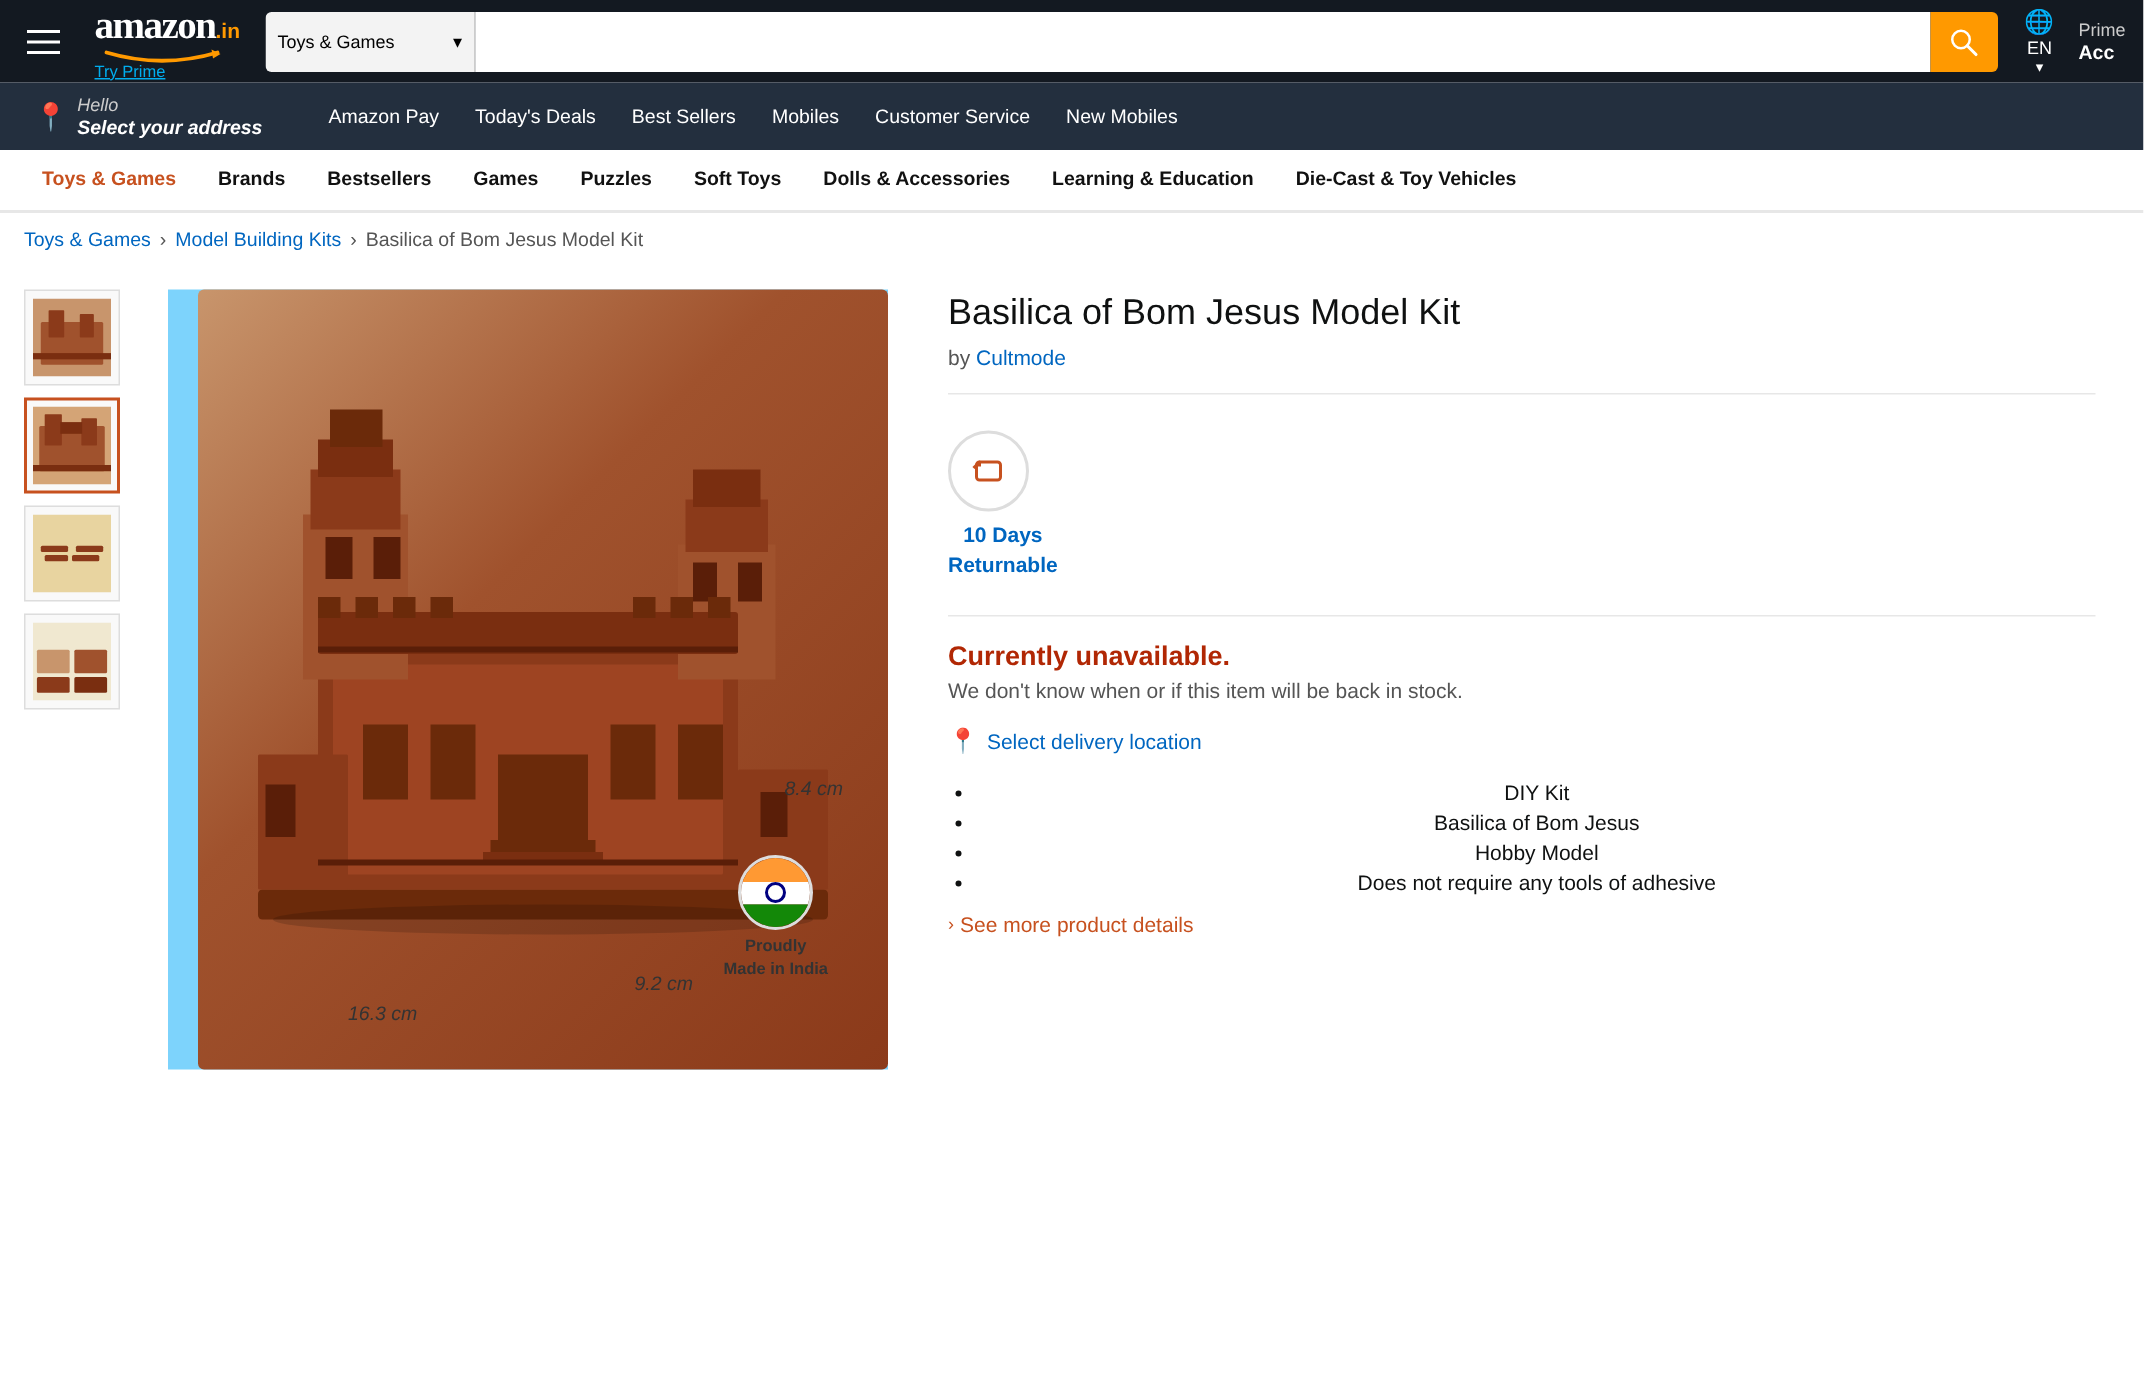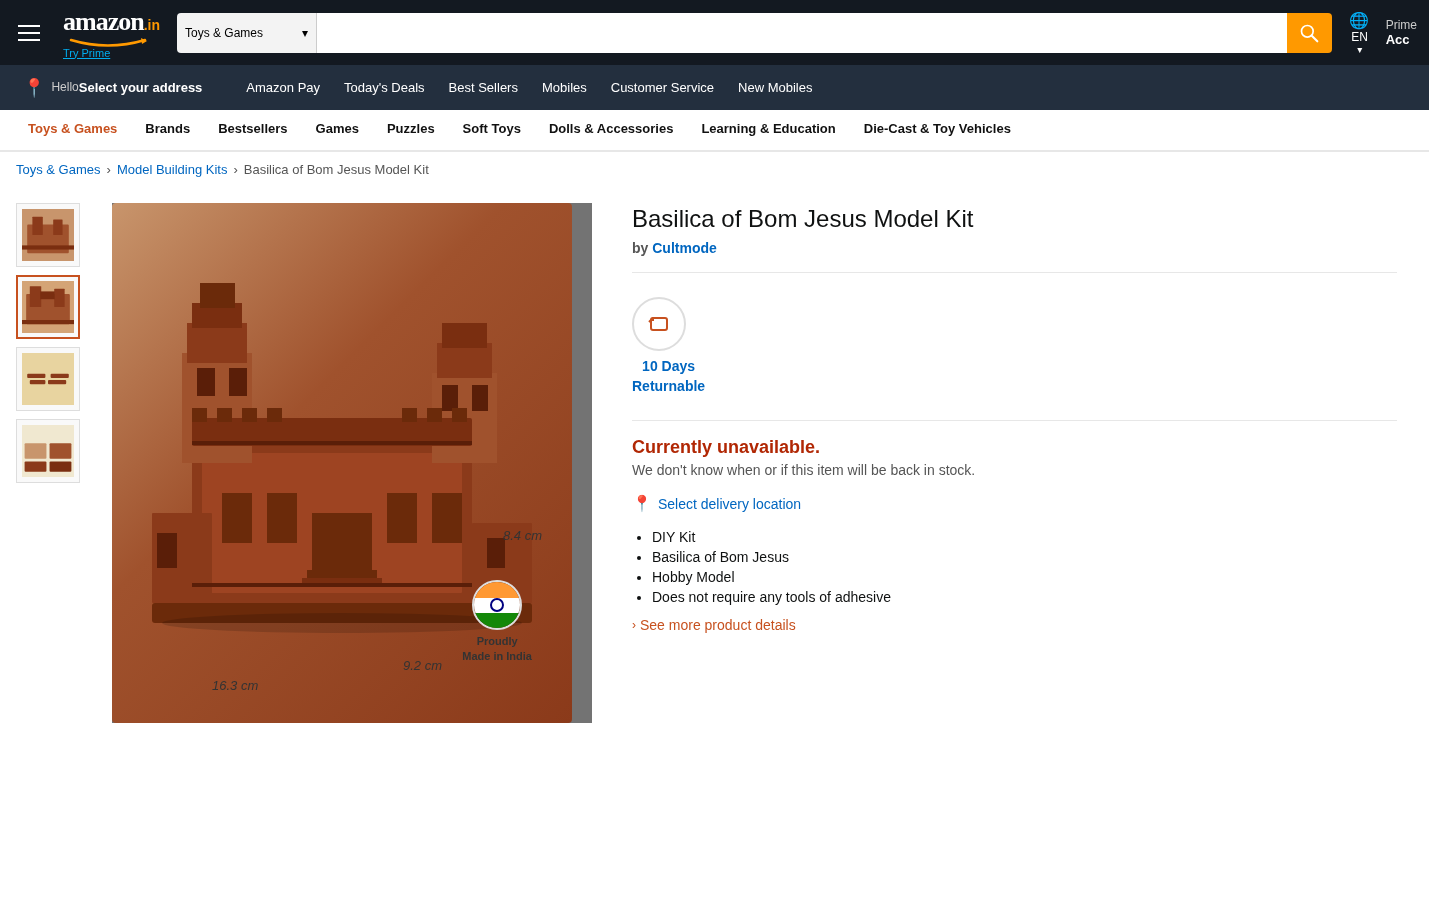--- a/index.html
+++ b/index.html
@@ -5,21 +5,21 @@
     * { margin: 0; padding: 0; box-sizing: border-box; }
     body { font-family: Arial, sans-serif; font-size: 14px; background: #fff; width: 1429px; }
 
     
     .header-top {
       background: #131921;
       display: flex;
       align-items: center;
       padding: 8px 12px;
       gap: 10px;
-      height: 65px;
+      height: 55px;
     }
     .hamburger-btn {
       color: #fff;
       background: none;
       border: none;
       cursor: pointer;
       font-size: 22px;
       padding: 4px 6px;
       display: flex;
       flex-direction: column;
@@ -118,21 +118,21 @@
     .nav-location {
       display: flex;
       align-items: center;
       gap: 6px;
       color: #fff;
       cursor: pointer;
       padding: 4px 8px;
       border: 1px solid transparent;
     }
     .location-icon { font-size: 18px; color: #fff; }
-    .location-text { display: flex; flex-direction: row; }
+    .location-text { display: flex; flex-direction: column; font-style: italic; }
     .location-hello { font-size: 12px; color: #ccc; }
     .location-select { font-size: 13px; font-weight: bold; color: #fff; }
     .nav-links {
       display: flex;
       align-items: center;
       margin-left: 20px;
       gap: 2px;
       flex: 1;
     }
     .nav-link {
@@ -208,22 +208,22 @@
       background: #f9f9f9;
     }
     .thumb-item.selected { border: 2px solid #C7511F; }
 
     
     .main-image-area {
       width: 480px;
       min-width: 480px;
       display: flex;
       align-items: center;
-      justify-content: flex-start;
-      background: #737373;
+      justify-content: flex-end;
+      background: #7dd3fc;
     }
     .main-img-placeholder {
       width: 460px;
       height: 520px;
       background: linear-gradient(135deg, #c8956c 0%, #a0522d 40%, #8b3a1a 100%);
       border-radius: 4px;
       position: relative;
       display: flex;
       align-items: center;
       justify-content: center;
@@ -239,21 +239,20 @@
       font-size: 24px;
       font-weight: normal;
       color: #0F1111;
       line-height: 1.3;
       margin-bottom: 6px;
     }
     .product-brand {
       font-size: 14px;
       color: #555;
       margin-bottom: 16px;
-      font-weight: bold;
     }
     .product-brand a {
       color: #0066c0;
       text-decoration: none;
       cursor: pointer;
     }
     .divider { border: none; border-top: 1px solid #e7e7e7; margin: 12px 0; }
 
     .return-policy {
       display: flex;
@@ -294,21 +293,21 @@
       display: flex;
       align-items: center;
       gap: 6px;
       color: #0066c0;
       font-size: 14px;
       cursor: pointer;
       margin-bottom: 16px;
     }
     .location-pin { font-size: 16px; }
 
-    .product-bullets { list-style: disc; padding-left: 20px; margin-bottom: 12px; }
+    .product-bullets { list-style: disc; padding-left: 20px; margin-bottom: 12px; text-align: center; }
     .product-bullets li { font-size: 14px; color: #0F1111; margin-bottom: 4px; }
 
     .see-more-link {
       color: #C7511F;
       font-size: 14px;
       cursor: pointer;
       display: flex;
       align-items: center;
       gap: 4px;
     }

